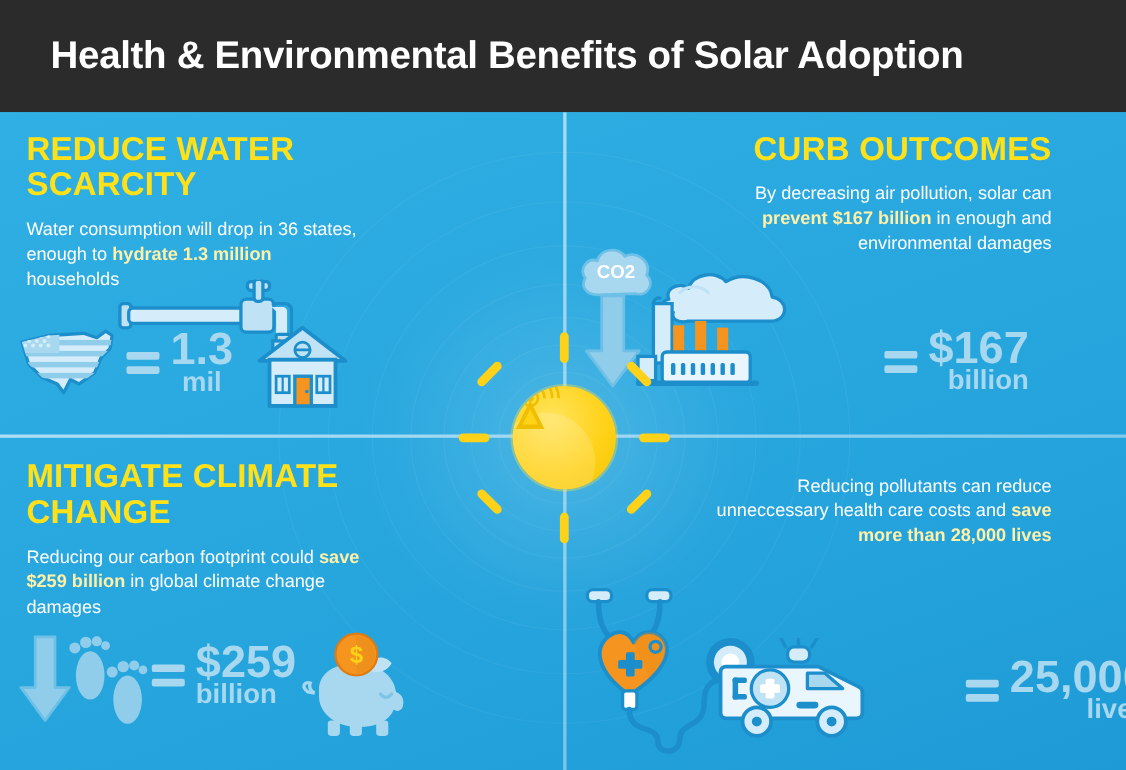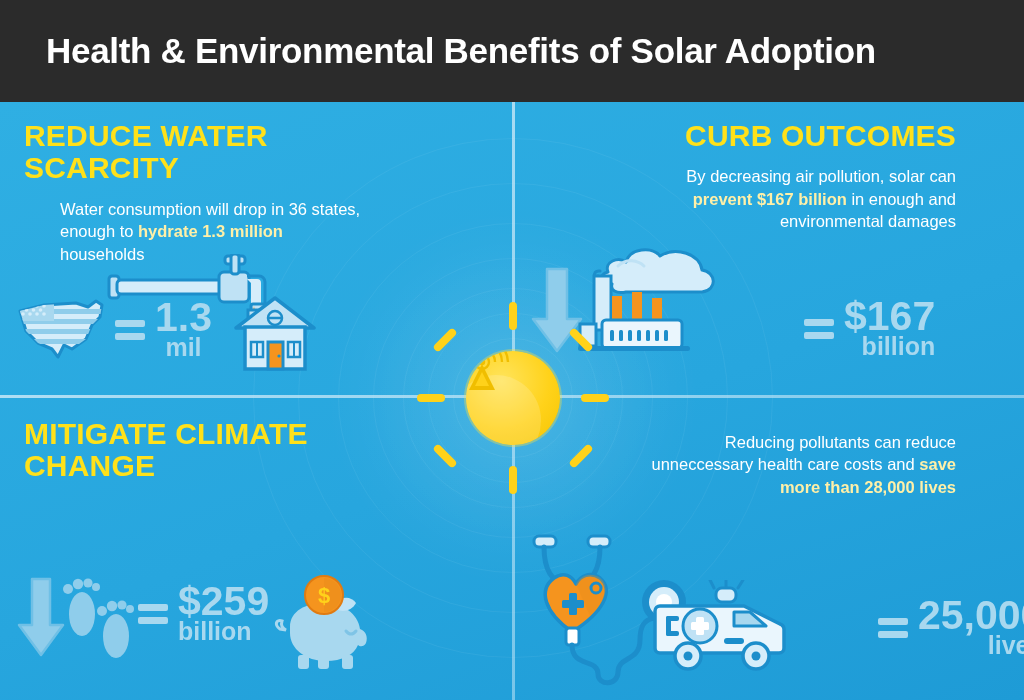--- a/index.html
+++ b/index.html
@@ -73,21 +73,20 @@
   }
   .quad.right .q-title { max-width:330px; margin-left:auto; }
 
   .q-body {
     color:#FFFFFF;
     font-size:16.5px;
     line-height:1.36;
     margin-top:13px;
     max-width:310px;
     font-family:"Liberation Sans", sans-serif;
-    margin-left:36px;
   }
   .quad.right .q-body { max-width:315px; margin-left:auto; }
   .q-body b { color:#FFF0A8; font-weight:bold; }
 
   
   .stat {
     position:absolute;
     display:flex; align-items:center; gap:10px;
   }
   .eq {
@@ -232,20 +231,26 @@
       </svg>
     </div>
   </div>
 
   <div class="quad q-tr right">
     <div class="q-title">CURB OUTCOMES</div>
     <div class="q-body">
       <span>By decreasing air pollution, solar can </span><b>prevent $167 billion</b><span> in enough and environmental damages</span>
     </div>
 
+    <div class="ico" style="left:14px; top:118px;">
+      <svg width="72" height="58" viewBox="0 0 72 58">
+        <path d="M18 48 C6 48 2 40 6 33 C0 24 8 14 17 17 C20 6 36 4 42 13 C54 8 66 18 62 30 C70 38 62 50 52 47 Z" fill="#A8D8EF" stroke="#6FC0E6" stroke-width="2.5"></path>
+        <text x="34" y="33" font-family="Liberation Sans, sans-serif" font-size="17" font-weight="bold" fill="#FFFFFF" text-anchor="middle">CO2</text>
+      </svg>
+    </div>
 
     <div class="ico" style="left:78px; top:140px;">
       <svg width="142" height="60" viewBox="0 0 142 60">
         <path d="M22 42 C10 44 8 32 18 30 C14 20 28 14 36 20 C40 6 62 4 70 14 C86 4 110 12 112 28 C126 30 128 48 112 50 L36 50 C26 52 20 48 22 42 Z" fill="#D5EDFA" stroke="#1C8ECB" stroke-width="3" stroke-linejoin="round"></path>
         <path d="M8 34 C2 36 4 28 10 29" fill="none" stroke="#1C8ECB" stroke-width="3" stroke-linecap="round"></path>
         <path d="M28 24 C36 16 48 18 54 24" fill="none" stroke="#BFE2F5" stroke-width="3" stroke-linecap="round"></path>
       </svg>
     </div>
 
     <div class="ico" style="left:18px; top:165px;">
@@ -282,20 +287,23 @@
       <div class="eq"></div>
       <div class="bignum">
         <span class="n">$167</span>
         <span class="u">billion</span>
       </div>
     </div>
   </div>
 
   <div class="quad q-bl left">
     <div class="q-title">MITIGATE CLIMATE CHANGE</div>
+    <div class="q-body">
+      <span>Reducing our carbon footprint could </span><b>save $259 billion</b><span> in global climate change damages</span>
+    </div>
 
     <div class="ico" style="left:16px; top:177px;">
       <svg width="50" height="80" viewBox="0 0 50 80">
         <path d="M16 2 h18 v46 h13 L25 78 L3 48 h13 Z" fill="#8FCDEB" stroke="#6FC0E6" stroke-width="2.5" stroke-linejoin="round"></path>
       </svg>
     </div>
 
     <div class="ico" style="left:58px; top:172px;">
       <svg width="82" height="90" viewBox="0 0 82 90">
         <g fill="#8FCDEB">

